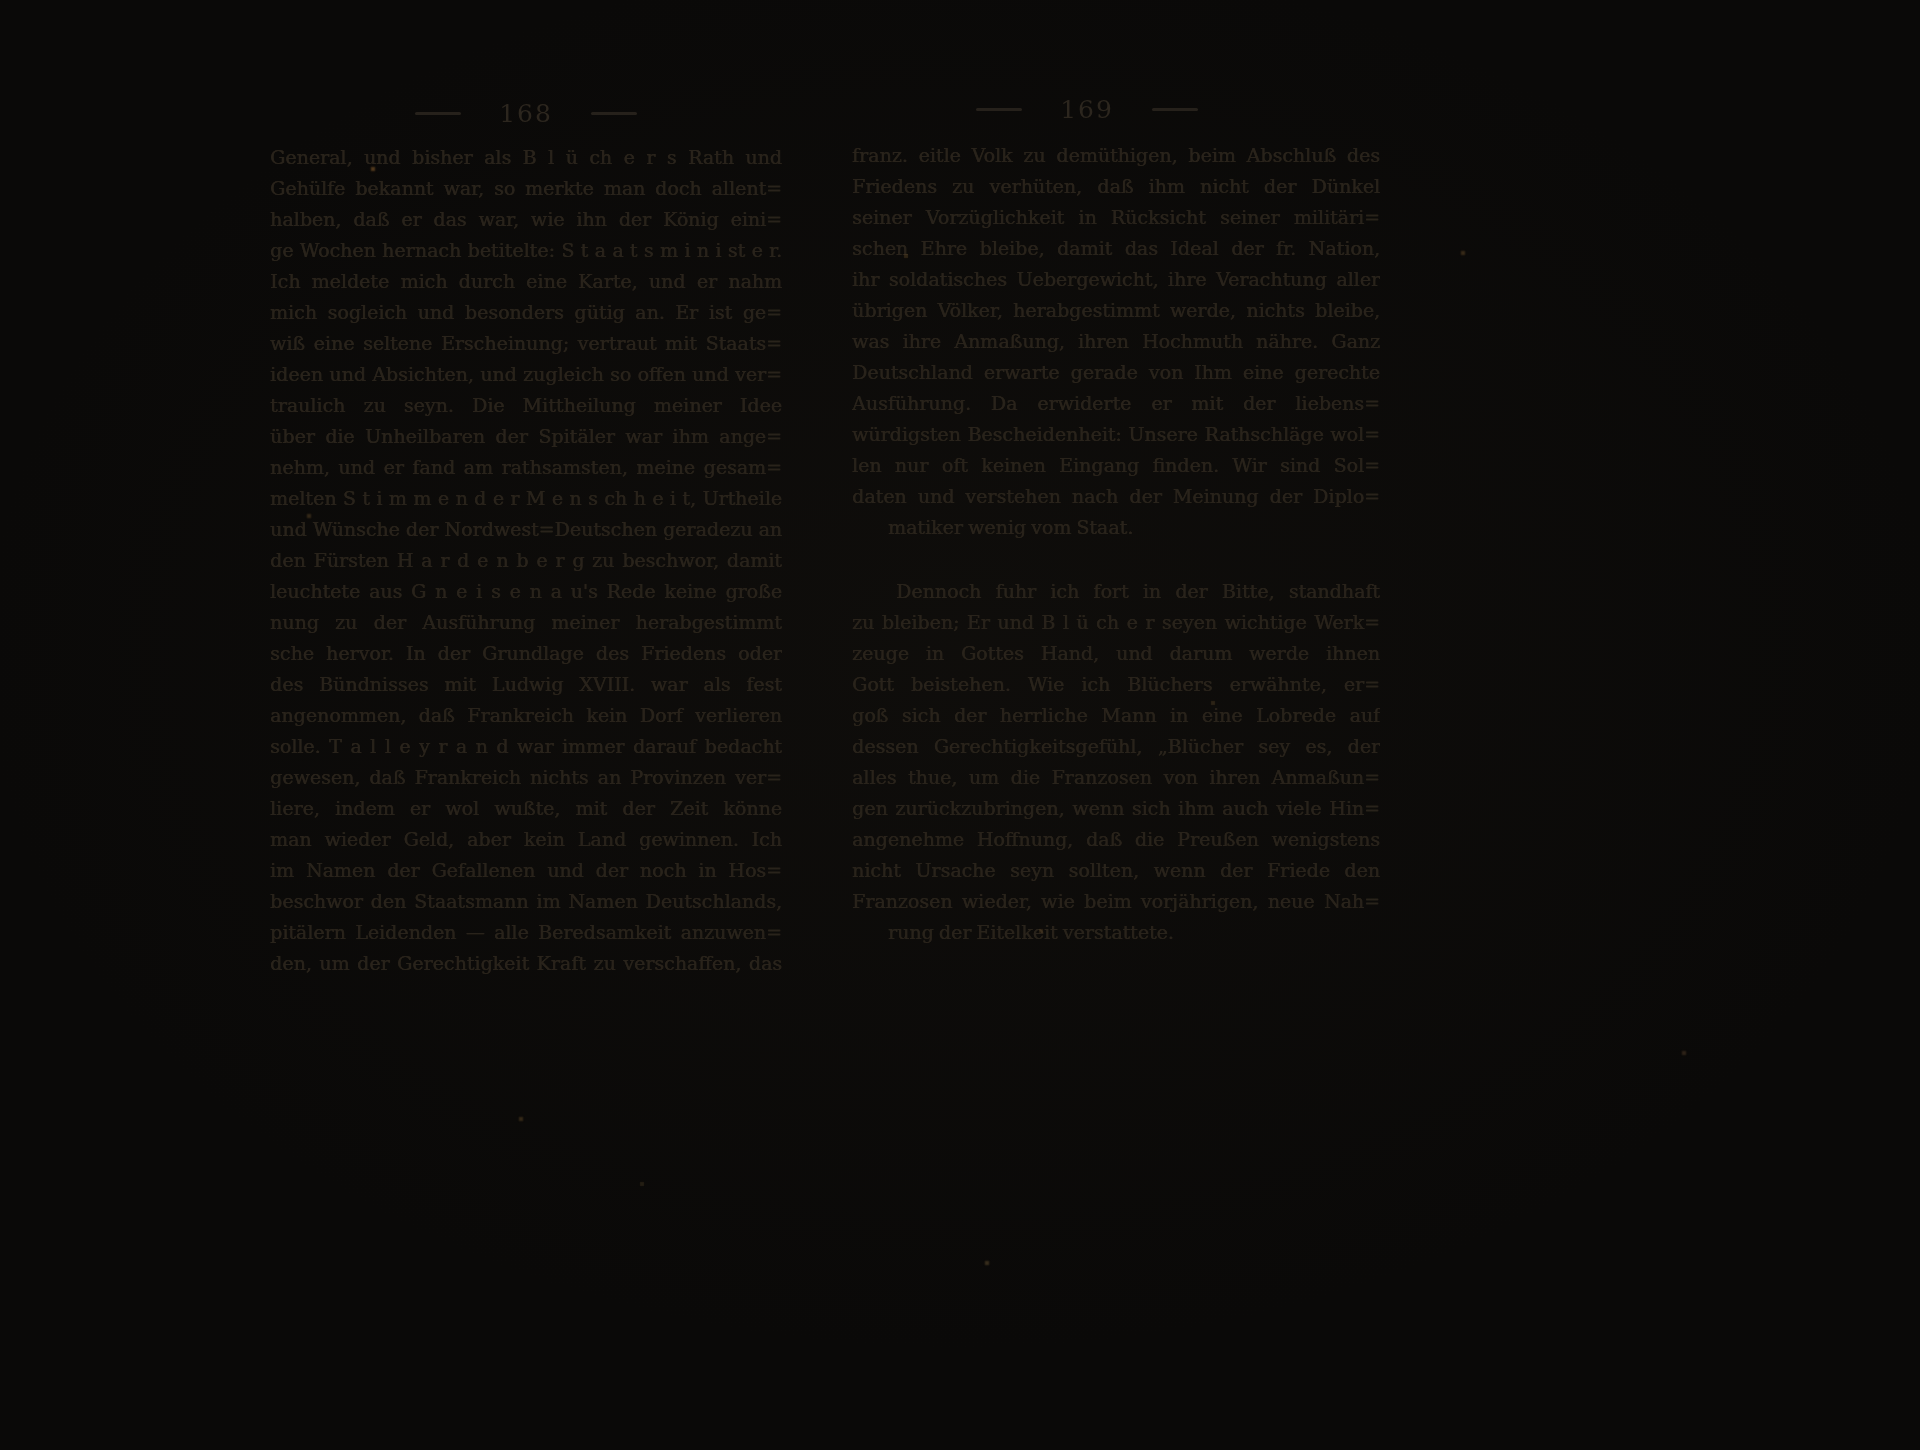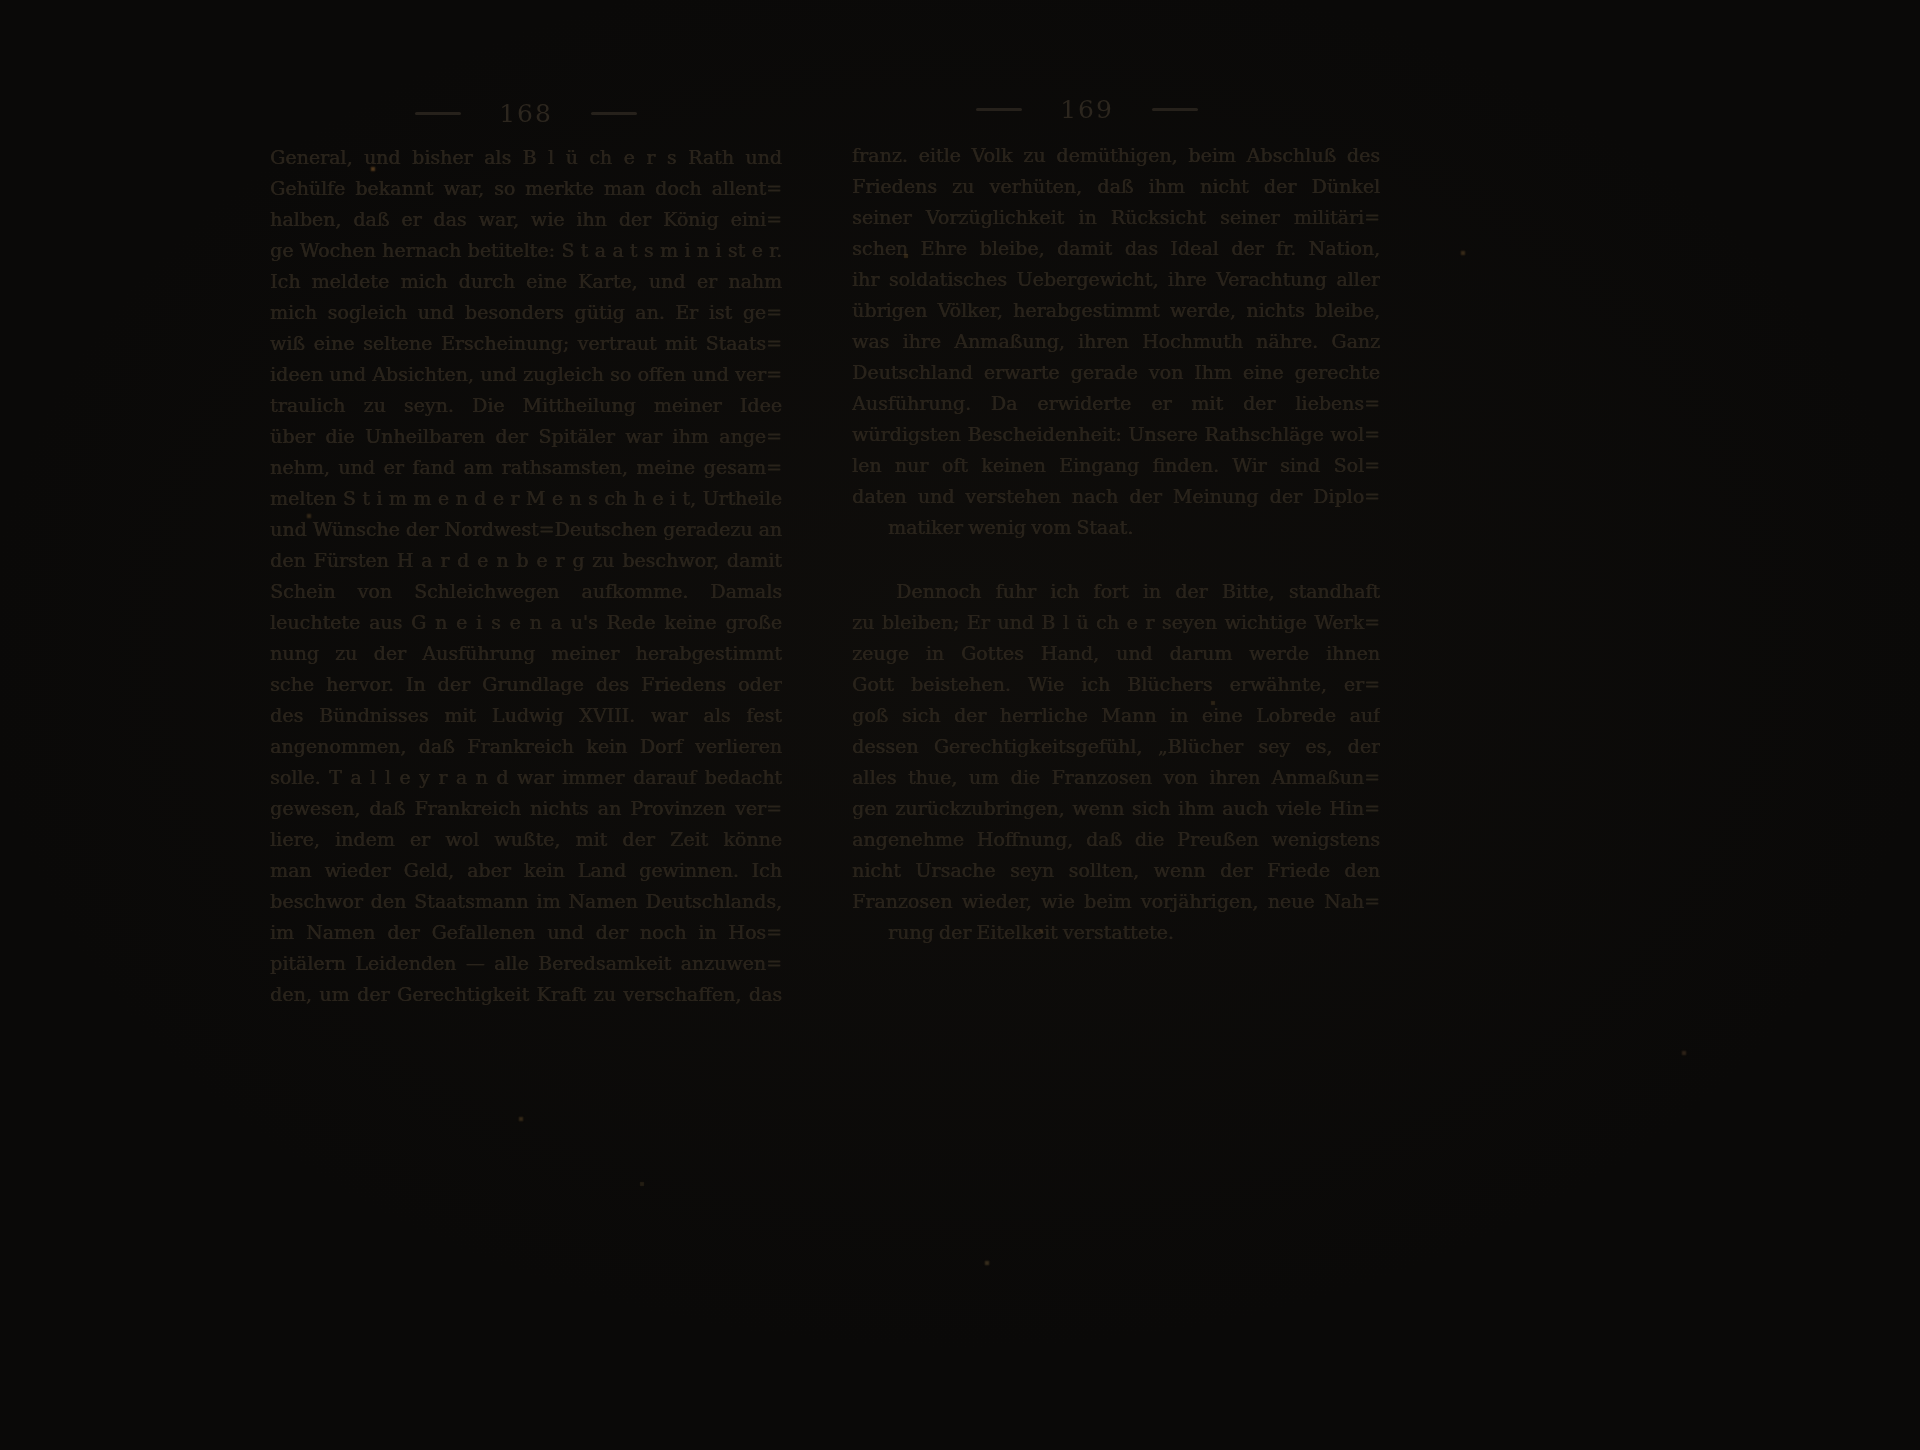--- a/index.html
+++ b/index.html
@@ -159,32 +159,31 @@
     <div class="tl">Ich meldete mich durch eine Karte, und er nahm</div>
     <div class="tl">mich sogleich und besonders gütig an.  Er ist ge=</div>
     <div class="tl">wiß eine seltene Erscheinung; vertraut mit Staats=</div>
     <div class="tl">ideen und Absichten, und zugleich so offen und ver=</div>
     <div class="tl">traulich zu seyn.  Die Mittheilung meiner Idee</div>
     <div class="tl">über die Unheilbaren der Spitäler war ihm ange=</div>
     <div class="tl">nehm, und er fand am rathsamsten, meine gesam=</div>
     <div class="tl">melten S t i m m e n  d e r  M e n s ch h e i t, Urtheile</div>
     <div class="tl">und Wünsche der Nordwest=Deutschen geradezu an</div>
     <div class="tl">den Fürsten H a r d e n b e r g zu beschwor, damit kein</div>
-    <div class="tl">Schein von Schleichwegen aufkomme.  Damals</div>
     <div class="tl">leuchtete aus G n e i s e n a u's Rede keine große Hoff=</div>
     <div class="tl">nung zu der Ausführung meiner herabgestimmt Wün=</div>
     <div class="tl">sche hervor.  In der Grundlage des Friedens oder</div>
     <div class="tl">des Bündnisses mit Ludwig XVIII. war als fest</div>
     <div class="tl">angenommen, daß Frankreich kein Dorf verlieren</div>
     <div class="tl">solle.  T a l l e y r a n d war immer darauf bedacht</div>
     <div class="tl">gewesen, daß Frankreich nichts an Provinzen ver=</div>
     <div class="tl">liere, indem er wol wußte, mit der Zeit könne</div>
     <div class="tl">man wieder Geld, aber kein Land gewinnen.  Ich</div>
+    <div class="tl">im Namen der Gefallenen und der noch in Hos=</div>
     <div class="tl">beschwor den Staatsmann im Namen Deutschlands,</div>
-    <div class="tl">im Namen der Gefallenen und der noch in Hos=</div>
     <div class="tl">pitälern Leidenden — alle Beredsamkeit anzuwen=</div>
     <div class="tl">den, um der Gerechtigkeit Kraft zu verschaffen, das</div>
   </div>
 
   <div class="text-col" style="left:852px;top:140px;width:528px">
     <div class="tl">franz. eitle Volk zu demüthigen, beim Abschluß des</div>
     <div class="tl">Friedens zu verhüten, daß ihm nicht der Dünkel</div>
     <div class="tl">seiner Vorzüglichkeit in Rücksicht seiner militäri=</div>
     <div class="tl">schen Ehre bleibe, damit das Ideal der fr. Nation,</div>
     <div class="tl">ihr soldatisches Uebergewicht, ihre Verachtung aller</div>

